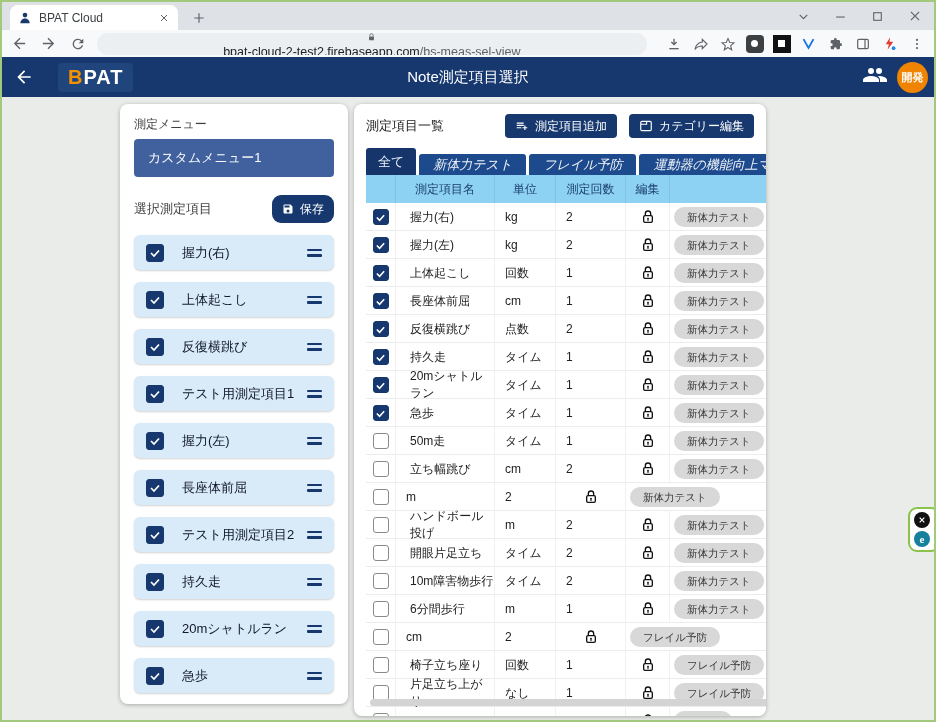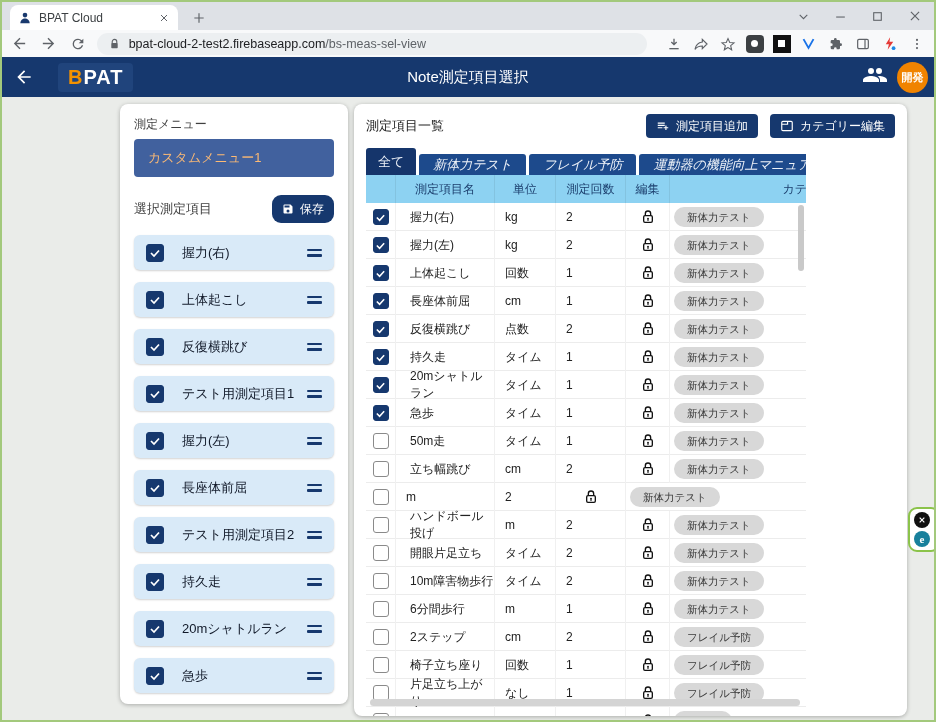--- a/index.html
+++ b/index.html
@@ -8,21 +8,21 @@
 
   
   .tabstrip { position:absolute; top:0; left:0; right:0; height:28px; background:#dee1e6; }
   .btab { position:absolute; left:8px; top:3px; width:168px; height:25px; background:#fff; border-radius:8px 8px 0 0; display:flex; align-items:center; padding:0 8px; gap:7px; }
   .btab-title { flex:1; font-size:12px; color:#3c4043; white-space:nowrap; overflow:hidden; }
   .newtab { position:absolute; left:186px; top:5px; width:22px; height:22px; display:flex; align-items:center; justify-content:center; border-radius:50%; }
   .winctl { position:absolute; right:6px; top:0; height:28px; display:flex; align-items:center; gap:24px; padding-right:6px; }
   .winctl span { display:flex; }
   .toolbar { position:absolute; top:28px; left:0; right:0; height:27px; background:#f8f9fa; display:flex; align-items:center; padding:0 8px; gap:9px; }
   .navic { display:flex; align-items:center; justify-content:center; width:22px; height:22px; }
-  .urlbar { width:606px; height:22px; background:#eceff1; border-radius:11px; display:flex; align-items:center; padding:0 12px; gap:9px; }
+  .urlbar { width:606px; height:22px; background:#eceff1; border-radius:11px; display:flex; align-items:center; padding:0 12px; gap:4px;flex-direction:column; }
   .urltext { font-size:12.5px; color:#202124; white-space:nowrap; overflow:hidden; }
   .urltext .path { color:#5f6368; }
   .tb-spacer { flex:1; }
   .rico { display:flex; align-items:center; gap:9px; }
   .rico > span { display:flex; align-items:center; justify-content:center; width:18px; height:18px; }
   .ext-dark { width:15px; height:15px; background:#3c4043; border-radius:4px; display:flex; align-items:center; justify-content:center; }
   .ext-dark i { width:7px; height:7px; background:#fff; border-radius:50%; }
   .ext-black { width:15px; height:15px; background:#111; display:flex; align-items:center; justify-content:center; }
   .ext-black i { width:7px; height:7px; background:#fff; }
 
@@ -32,24 +32,24 @@
   .logo { margin-left:24px; background:#20447c; border-radius:4px; padding:3px 10px; font-size:20px; font-weight:bold; letter-spacing:1px; }
   .logo .b { color:#f39200; } .logo .pat { color:#fff; }
   .apptitle { position:absolute; left:0; right:0; text-align:center; color:#fff; font-size:15px; pointer-events:none; }
   .appbar-right { margin-left:auto; display:flex; align-items:center; gap:10px; margin-right:6px; }
   .devbadge { width:31px; height:31px; border-radius:50%; background:#f08300; color:#fff; font-size:11px; font-weight:bold; display:flex; align-items:center; justify-content:center; }
 
   
   .content { position:absolute; top:95px; left:0; right:0; bottom:0; background:#eaece9; }
   .card { position:absolute; background:#fff; border-radius:8px; box-shadow:0 1px 4px rgba(0,0,0,.28); }
   .leftcard { left:118px; top:7px; width:228px; height:600px; padding:10px 14px; }
-  .rightcard { left:352px; top:7px; width:553px; height:612px; padding:10px 12px; overflow:hidden; }
+  .rightcard { left:352px; top:7px; width:412px; height:612px; padding:10px 12px; overflow:hidden; }
 
   .flabel { font-size:12px; color:#404040; margin:2px 0 6px; }
-  .menusel { height:38px; background:#41619e; border-radius:4px; color:#fdba74; font-size:13px; line-height:38px; padding-left:14px; }
+  .menusel { height:38px; background:#41619e; border-radius:4px; color:#ffffff; font-size:13px; line-height:38px; padding-left:14px; }
   .selrow { margin-top:18px; display:flex; align-items:center; }
   .selrow .flabel { margin:0; font-size:13px; }
   .savebtn { margin-left:auto; height:28px; padding:0 10px; background:#16386e; border:none; border-radius:9px; color:#fff; font-size:12px; display:flex; align-items:center; gap:6px; font-family:inherit; }
   .leftlist { margin-top:12px; }
   .litem { height:35px; border-radius:6px; background:#d9eaf8; margin-bottom:12px; display:flex; align-items:center; padding:0 12px; box-shadow:0 1px 2px rgba(0,0,0,.18); }
   .cb { width:18px; height:18px; border-radius:3px; background:#fff; border:1.5px solid #8a8a8a; display:flex; align-items:center; justify-content:center; flex:0 0 auto; }
   .cb.checked { background:#16386e; border-color:#16386e; }
   .cb svg { visibility:hidden; }
   .cb.checked svg { visibility:visible; }
   .litem .lbl { margin-left:18px; font-size:13px; color:#101828; }
@@ -743,21 +743,20 @@
               </div>
   </div>
             <div class="trow">
     <div class="tc c-cb">
                 <span class="cb">
                   <svg width="11" height="11" viewBox="0 0 24 24">
                     <path d="M4 12l6 6L20 7" fill="none" stroke="#fff" stroke-width="3.4"></path>
                   </svg>
                 </span>
               </div>
-    <div class="tc c-name">2ステップ</div>
     <div class="tc c-unit">cm</div>
     <div class="tc c-count">2</div>
     <div class="tc c-edit">
                 <svg width="16" height="16" viewBox="0 0 24 24">
                   <path d="M8 10V7a4 4 0 0 1 8 0v3" fill="none" stroke="#111" stroke-width="2"></path>
                   <rect x="5.5" y="10" width="13" height="10" rx="2" fill="none" stroke="#111" stroke-width="2"></rect>
                   <circle cx="12" cy="14.5" r="1.4" fill="#111"></circle>
                   <path d="M12 15.5V18" stroke="#111" stroke-width="1.6"></path>
                 </svg>
               </div>

